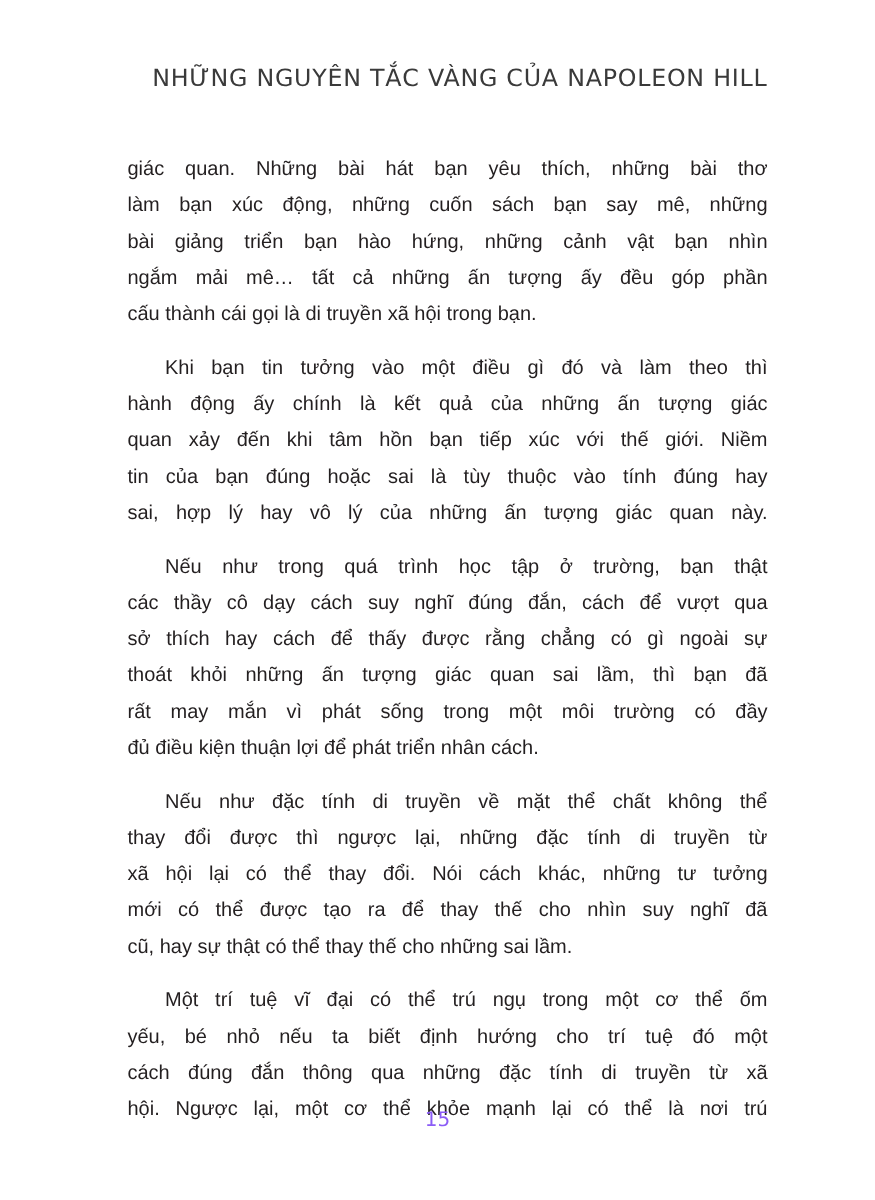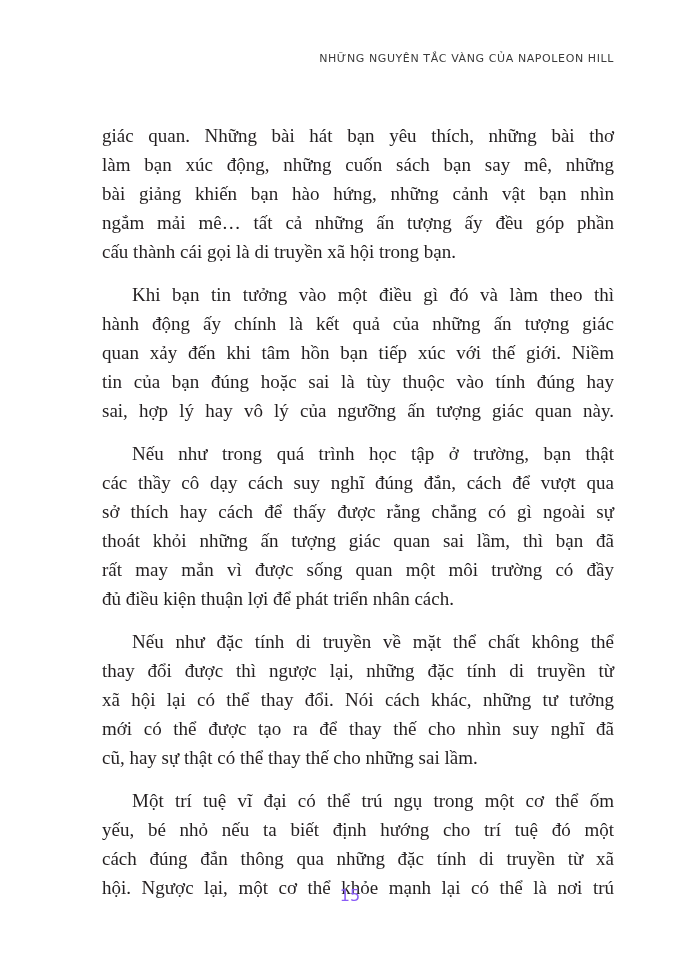--- a/index.html
+++ b/index.html
@@ -4,66 +4,66 @@
 <style>
   html, body { margin: 0; padding: 0; }
   body {
     width: 700px; height: 960px; background: #ffffff; position: relative; overflow: hidden;
     font-family: "DejaVu Serif", "Liberation Serif", serif;
     color: #231f20;
   }
   .running-header {
     position: absolute; top: 52px; right: 86px;
     font-family: "DejaVu Sans", "Liberation Sans", sans-serif;
-    font-size: 11px; letter-spacing: 0.6px; color: #3a3a3a;
+    font-size: 19px; letter-spacing: 0.6px; color: #3a3a3a;
   }
   .body-text {
     position: absolute; top: 121px; left: 102px; width: 512px;
   }
   .line {
     display: block; height: 29px; line-height: 29px;
-    font-family: Liberation Serif, serif;
-    font-size: 19px; white-space: nowrap;
+    font-family: Liberation Sans, sans-serif;
+    font-size: 16px; white-space: nowrap;
     text-align: justify; text-align-last: justify;
   }
   .line.last { text-align-last: left; }
   .line.indent { padding-left: 30px; }
   .para { margin: 0 0 14px 0; }
   .page-number {
     position: absolute; top: 886px; left: 0; width: 700px; text-align: center;
     font-family: "DejaVu Sans", "Liberation Sans", sans-serif;
     font-size: 16px; color: #8b5cf6;
   }
 </style>
 </head>
 <body>
 
 <div class="running-header">NHỮNG NGUYÊN TẮC VÀNG CỦA NAPOLEON HILL</div>
 
 <div class="body-text">
   <div class="para">
     <span class="line">giác quan. Những bài hát bạn yêu thích, những bài thơ</span>
     <span class="line">làm bạn xúc động, những cuốn sách bạn say mê, những</span>
-    <span class="line">bài giảng khiến bạn hào hứng, những cảnh vật bạn nhìn</span>
+    <span class="line">bài giảng triển bạn hào hứng, những cảnh vật bạn nhìn</span>
     <span class="line">ngắm mải mê… tất cả những ấn tượng ấy đều góp phần</span>
     <span class="line last">cấu thành cái gọi là di truyền xã hội trong bạn.</span>
   </div>
   <div class="para">
     <span class="line indent">Khi bạn tin tưởng vào một điều gì đó và làm theo thì</span>
     <span class="line">hành động ấy chính là kết quả của những ấn tượng giác</span>
     <span class="line">quan xảy đến khi tâm hồn bạn tiếp xúc với thế giới. Niềm</span>
     <span class="line">tin của bạn đúng hoặc sai là tùy thuộc vào tính đúng hay</span>
-    <span class="line">sai, hợp lý hay vô lý của ngưỡng ấn tượng giác quan này.</span>
+    <span class="line">sai, hợp lý hay vô lý của những ấn tượng giác quan này.</span>
   </div>
   <div class="para">
     <span class="line indent">Nếu như trong quá trình học tập ở trường, bạn thật</span>
     <span class="line">các thầy cô dạy cách suy nghĩ đúng đắn, cách để vượt qua</span>
     <span class="line">sở thích hay cách để thấy được rằng chẳng có gì ngoài sự</span>
     <span class="line">thoát khỏi những ấn tượng giác quan sai lầm, thì bạn đã</span>
-    <span class="line">rất may mắn vì được sống quan một môi trường có đầy</span>
+    <span class="line">rất may mắn vì phát sống trong một môi trường có đầy</span>
     <span class="line last">đủ điều kiện thuận lợi để phát triển nhân cách.</span>
   </div>
   <div class="para">
     <span class="line indent">Nếu như đặc tính di truyền về mặt thể chất không thể</span>
     <span class="line">thay đổi được thì ngược lại, những đặc tính di truyền từ</span>
     <span class="line">xã hội lại có thể thay đổi. Nói cách khác, những tư tưởng</span>
     <span class="line">mới có thể được tạo ra để thay thế cho nhìn suy nghĩ đã</span>
     <span class="line last">cũ, hay sự thật có thể thay thế cho những sai lầm.</span>
   </div>
   <div class="para">

